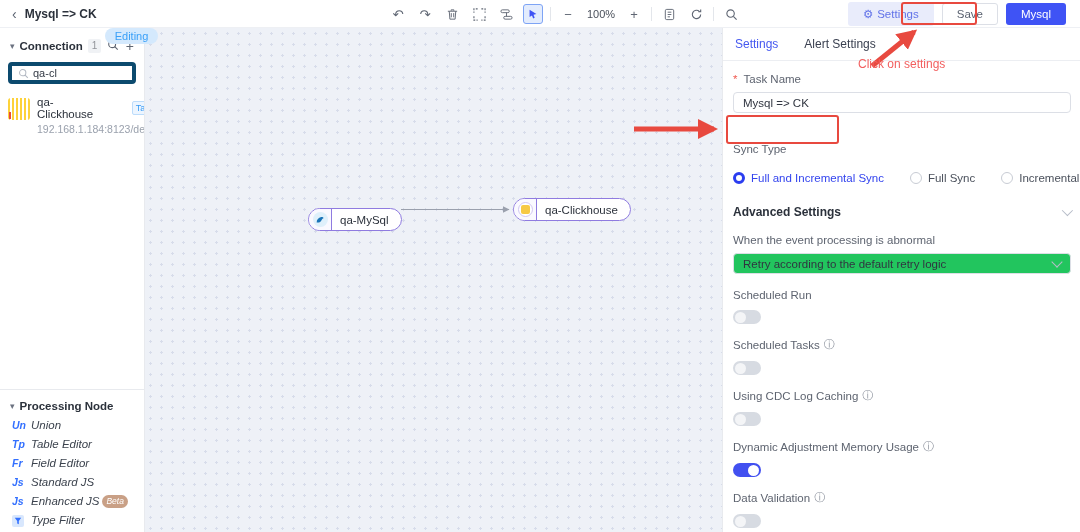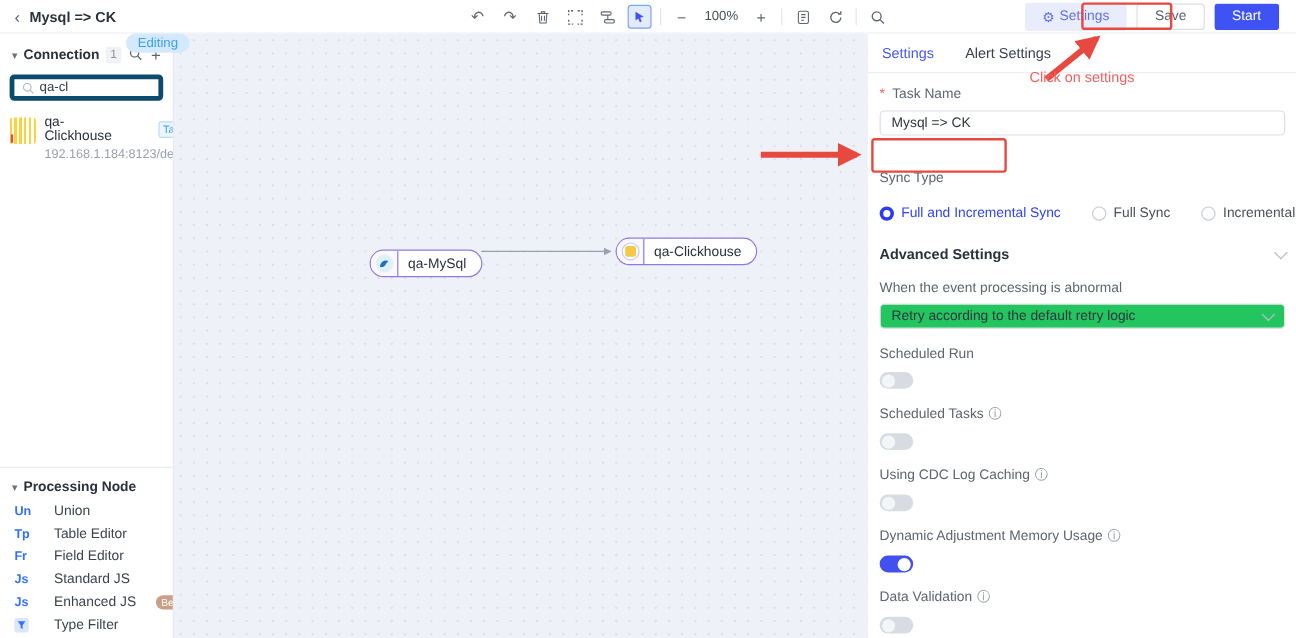--- a/index.html
+++ b/index.html
@@ -39,21 +39,21 @@
   .conn-item { display:flex; gap:7px; padding:4px 8px; cursor:pointer; }
   .ch-icon { width:22px; height:22px; border-radius:3px; margin-top:2px; flex:0 0 auto;
     background:repeating-linear-gradient(90deg,#fdd23a 0 2px,#fff 2px 4px); position:relative; overflow:hidden; }
   .ch-icon::after { content:""; position:absolute; left:1px; bottom:1px; width:2px; height:7px; background:#e64b3c; }
   .conn-name-row { display:flex; align-items:center; gap:5px; }
   .conn-name { font-size:11.5px; color:#2b313b; }
   .tag-target { font-size:9px; color:#3a9cf5; background:#ecf5ff; border:1px solid #bcdcfb; border-radius:2px; padding:0 3px; line-height:12px;margin-left:32px; }
   .conn-addr { font-size:10.5px; color:#9aa1ad; margin-top:3px; }
   .sb-spacer { flex:1; }
   .proc-sec { border-top:1px solid #e8eaee; padding-bottom:2px; }
-  .proc-item { display:flex; align-items:center; gap:17px; padding:3px 12px; height:19px; cursor:pointer; }
+  .proc-item { display:flex; gap:3px; padding:3px 12px; height:19px; cursor:pointer;font-style:italic; }
   .pi-abbr { color:#3370ff; font-size:10.5px; font-weight:bold; width:16px; flex:0 0 auto; }
   .pi-label { color:#3c434e; font-size:11.5px; white-space:nowrap; }
   .badge-beta { background:#c9a086; color:#fff; font-size:8.5px; padding:1px 4px; border-radius:7px; }
   .pi-glyph { width:16px; flex:0 0 auto; display:flex; align-items:center; }
   .tf-box { width:12px; height:12px; background:#d8e7fd; border-radius:2px; display:flex; align-items:center; justify-content:center; }
 
   
   .canvas { flex:1; position:relative; background:#eef1f7;
     background-image:radial-gradient(#d7dcea 1px, transparent 1.2px); background-size:11px 11px; overflow:hidden; }
   .node { position:absolute; height:23px; background:#fff; border:1px solid #8f7be0; border-radius:12px; display:flex; align-items:center; overflow:hidden; cursor:pointer; }
@@ -157,21 +157,21 @@
         </svg>
     </span>
   </div>
 
   <div class="tb-right">
     <button class="btn btn-settings">
       <span>⚙</span>
         <span>Settings</span>
     </button>
     <button class="btn btn-save">Save</button>
-    <button class="btn btn-start">Start</button>
+    <button class="btn btn-start">Mysql</button>
   </div>
 </div>
 
 <div class="main">
 
   <div class="sidebar">
     <div class="sec-head">
       <span class="caret">▾</span>
       <span class="sec-title">Connection</span>
       <span class="count-badge">1</span>

